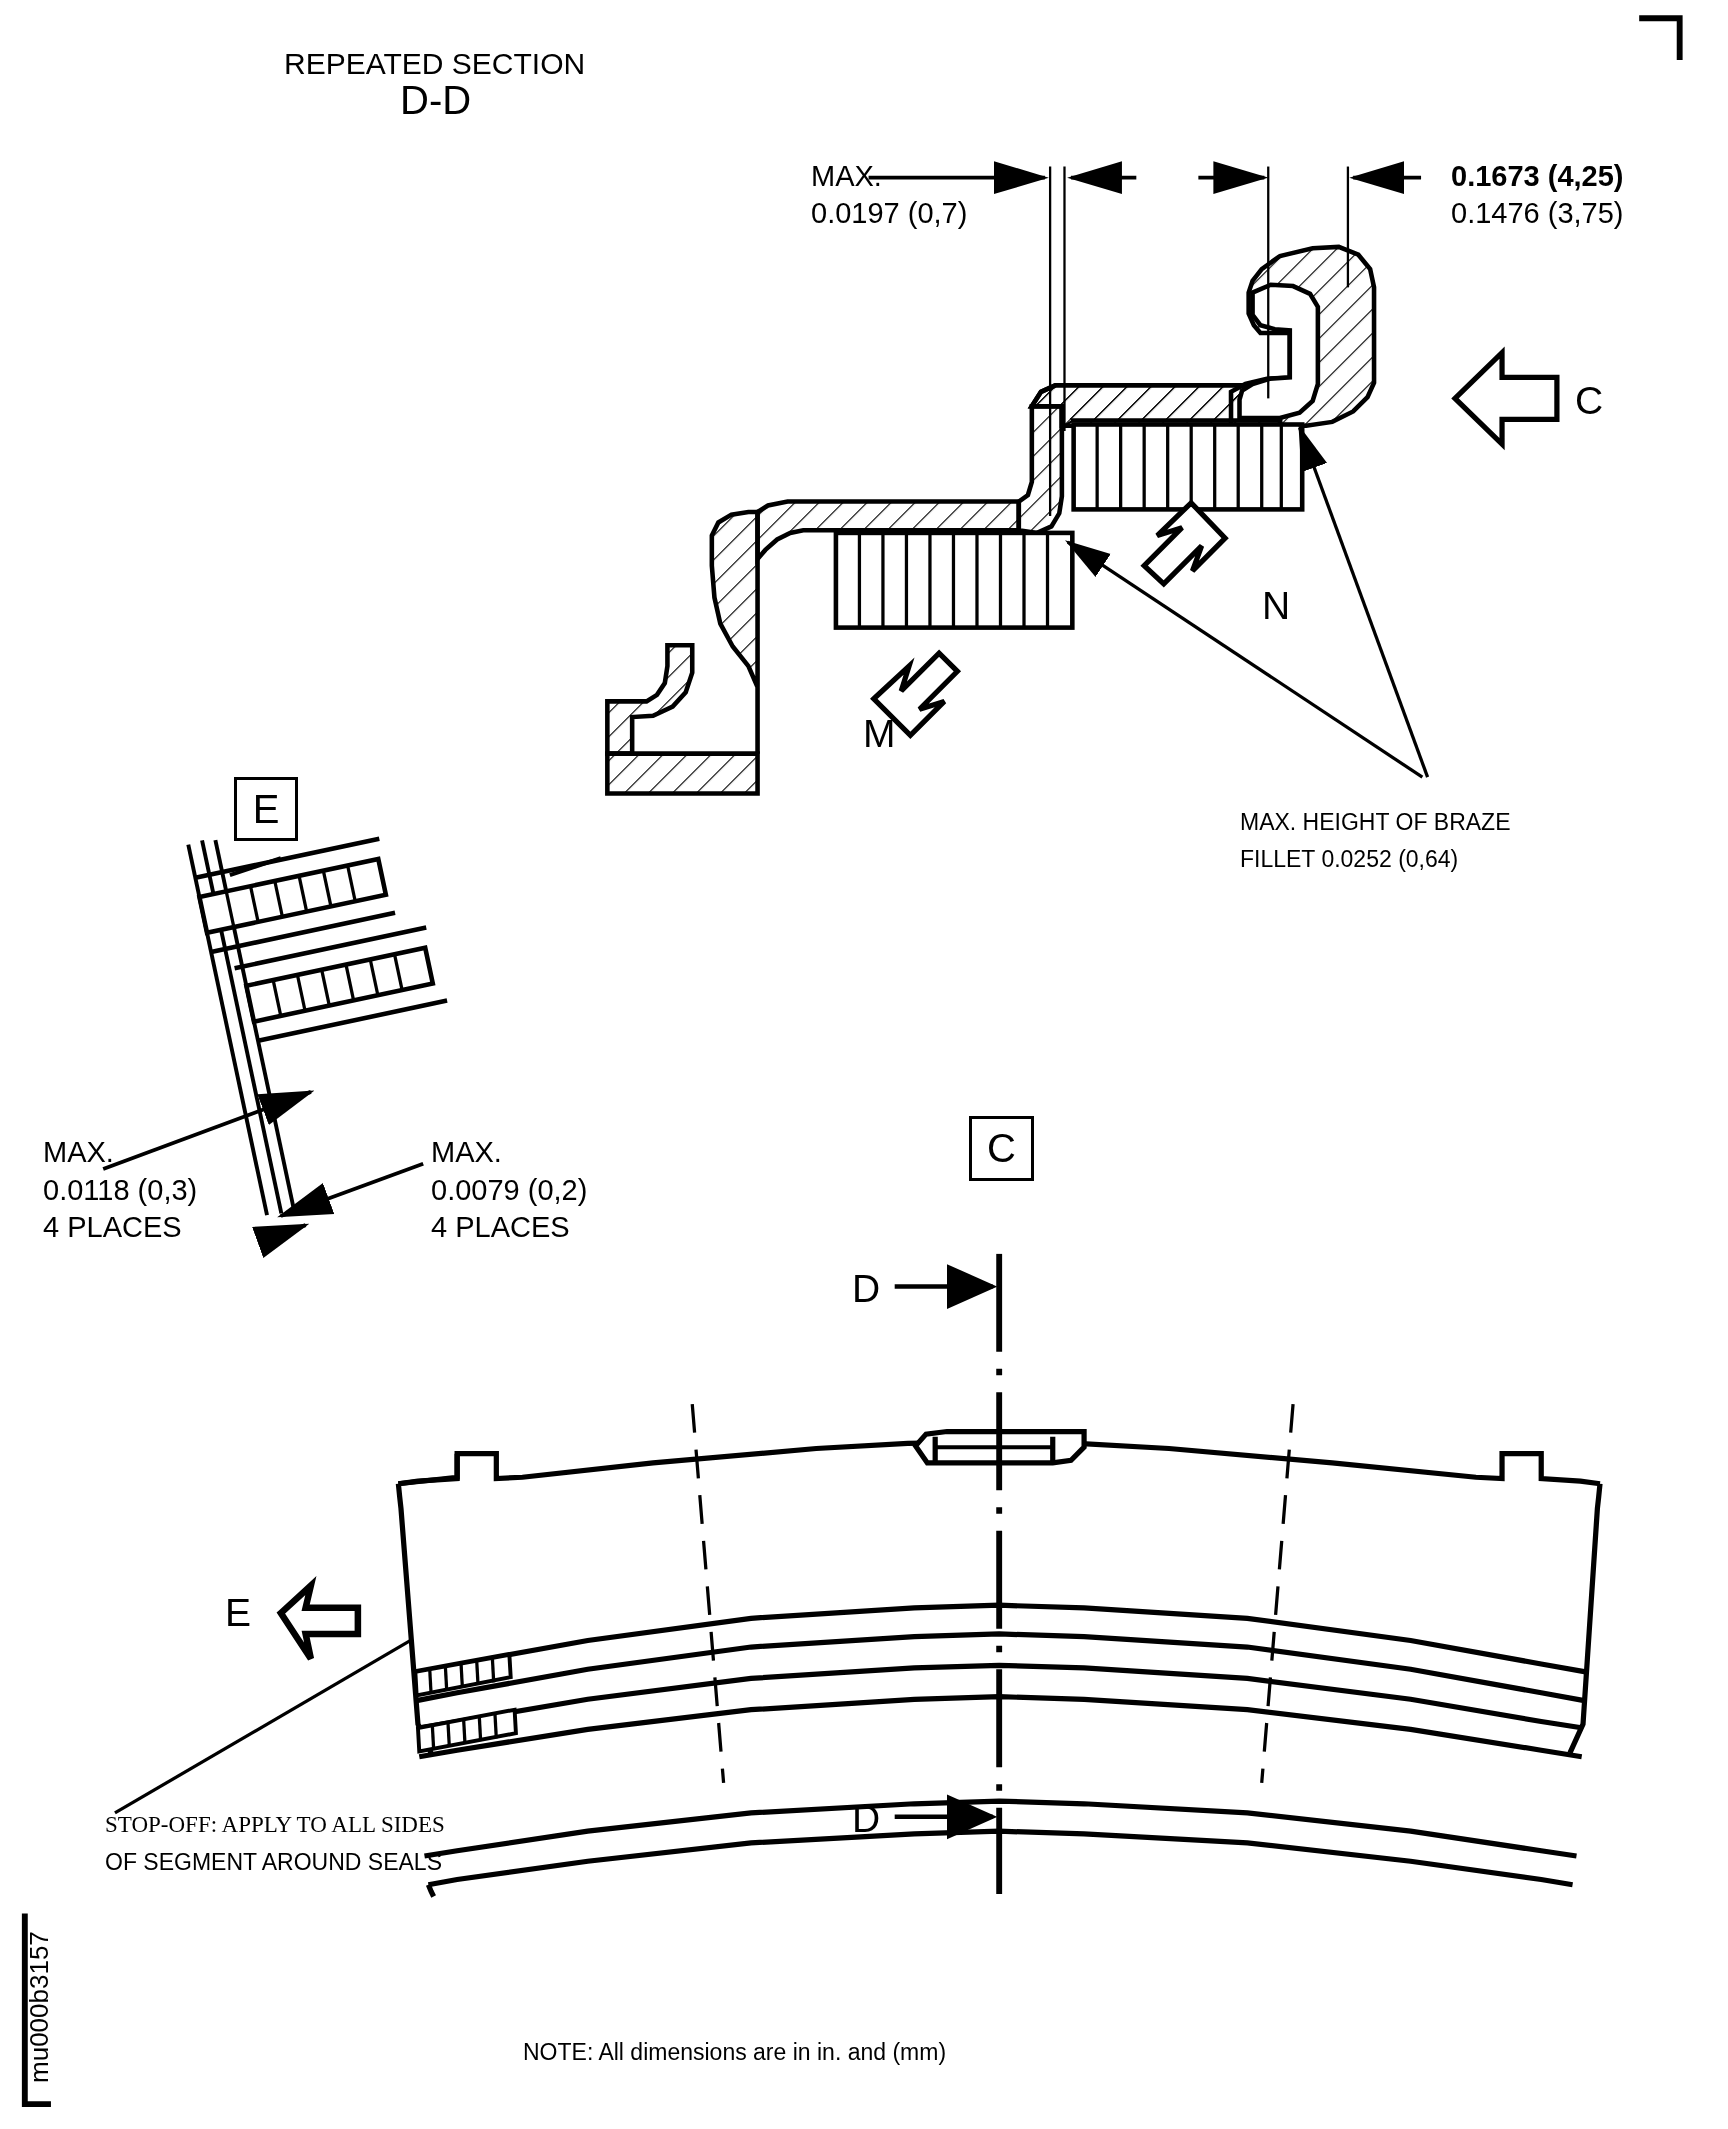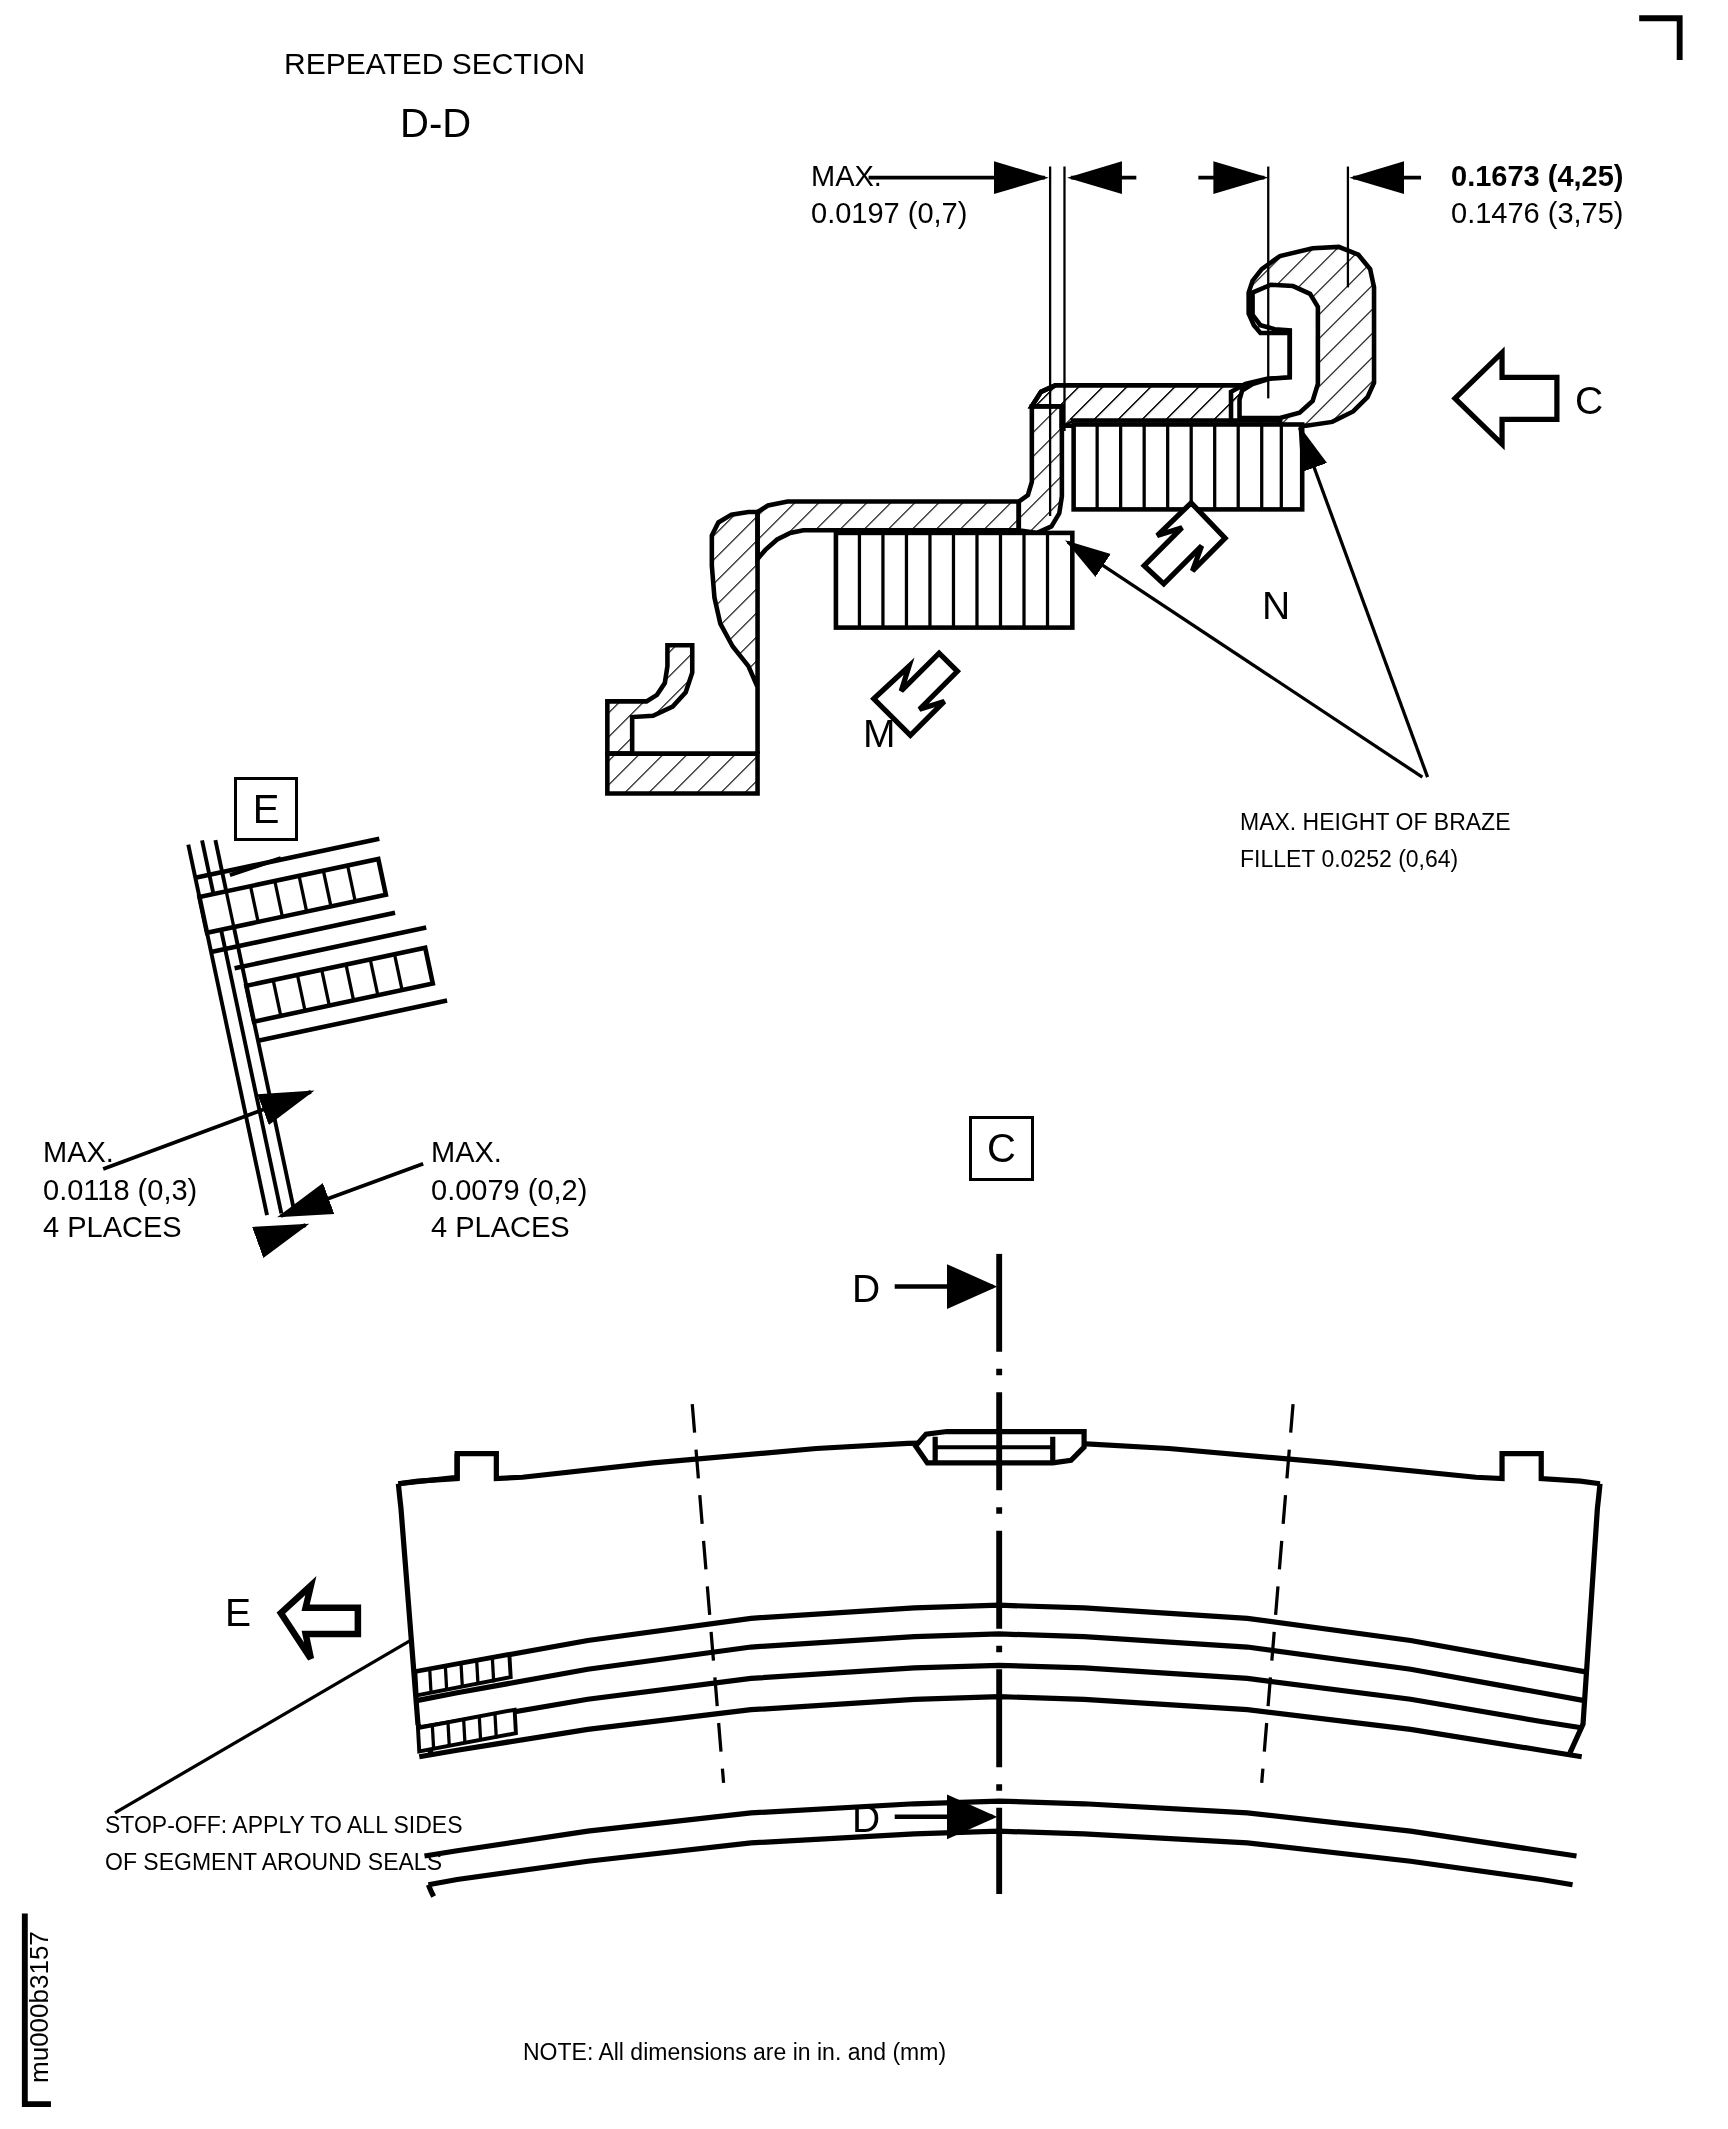--- a/index.html
+++ b/index.html
@@ -509,21 +509,21 @@
                  L468,2502
                  L476,2540
                  Z" fill="#ffffff" stroke="#000" stroke-width="10" stroke-linejoin="miter"></path>
       </g>
 
       <line x1="176" y1="2776" x2="632" y2="2510" stroke="#000" stroke-width="5"></line>
     </g>
   </svg>
 
   <div class="txt t-title" style="left:284px; top:47px;">REPEATED SECTION</div>
-  <div class="txt t-bigtitle" style="left:400px; top:100px;">D-D</div>
+  <div class="txt t-bigtitle" style="left:400px; top:77px;">D-D</div>
 
   <div class="txt t-dim" style="left:811px; top:160px;">MAX.</div>
   <div class="txt t-dim" style="left:811px; top:197px;">0.0197 (0,7)</div>
 
   <div class="txt t-dim" style="left:1451px; top:160px;font-weight:bold;">0.1673 (4,25)</div>
   <div class="txt t-dim" style="left:1451px; top:197px;">0.1476 (3,75)</div>
 
   <div class="txt t-letter" style="left:1575px; top:378px;">C</div>
   <div class="txt t-letter" style="left:1262px; top:583px;">N</div>
   <div class="txt t-letter" style="left:863px; top:711px;">M</div>
@@ -545,21 +545,21 @@
 
   <div class="boxlabel" style="left:969px; top:1116px; width:65px; height:65px;">
     <span>C</span>
   </div>
 
   <div class="txt t-letter" style="left:852px; top:1266px;">D</div>
   <div class="txt t-letter" style="left:852px; top:1796px;">D</div>
 
   <div class="txt t-letter" style="left:225px; top:1590px;">E</div>
 
-  <div class="txt t-note" style="left:105px; top:1812px;">STOP-OFF: APPLY TO ALL SIDES</div>
+  <div class="txt t-note" style="left:105px; top:1812px;font-family:Liberation Serif, serif;">STOP-OFF: APPLY TO ALL SIDES</div>
   <div class="txt t-note" style="left:105px; top:1849px;">OF SEGMENT AROUND SEALS</div>
 
   <div class="txt t-note" style="left:523px; top:2039px;">NOTE: All dimensions are in in. and (mm)</div>
 
   <div class="txt t-id" style="left:-37px; top:1992px; transform:rotate(-90deg); transform-origin:center center;">mu000b3157</div>
 
 </div>
 
 
 </body></html>

